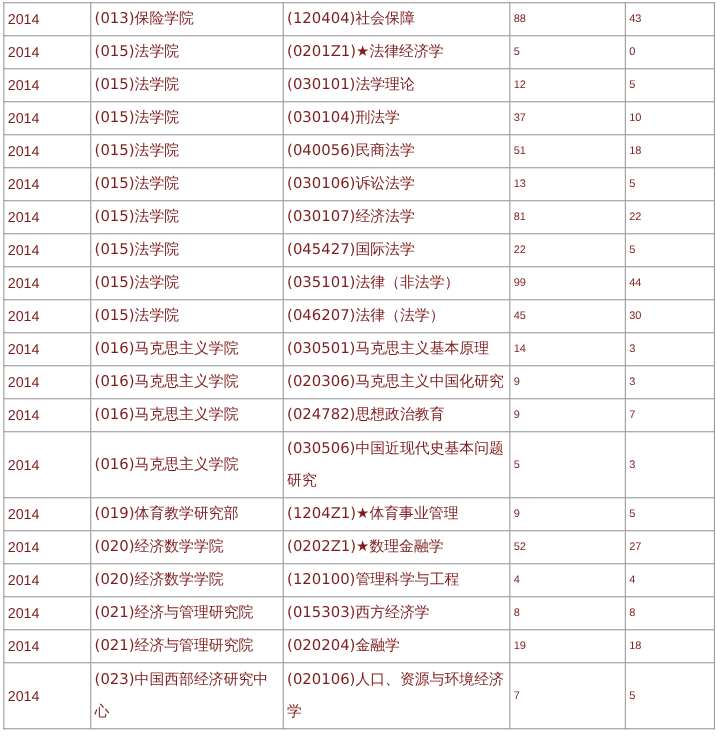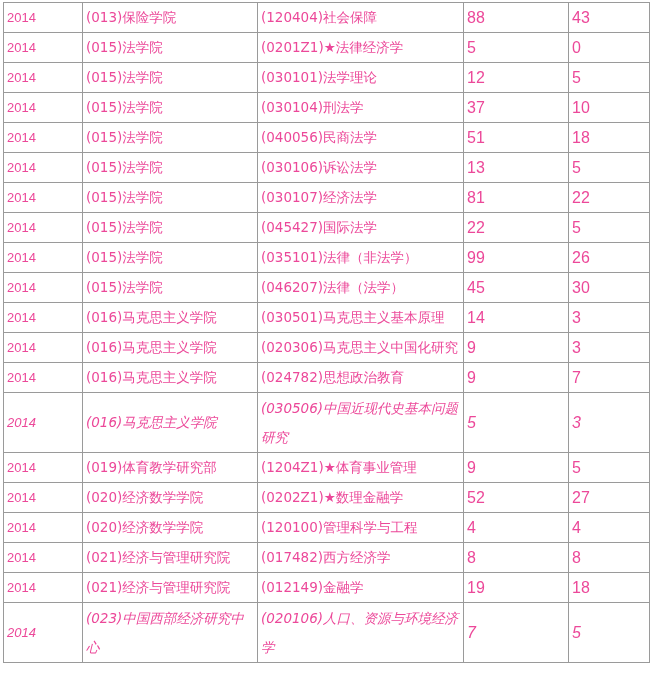--- a/index.html
+++ b/index.html
@@ -4,35 +4,35 @@
 <style>
   html, body { margin: 0; padding: 0; background: #ffffff; }
   body { width: 651px; height: 681px; overflow: hidden; position: relative; }
   table.admissions {
     position: absolute; left: 3px; top: 2px;
     border-collapse: collapse;
     table-layout: fixed;
     width: 646px;
     font-family: "DejaVu Sans", "Liberation Sans", sans-serif;
     font-size: 13.5px;
-    color: #ec4899;
+    color: #7f1d1d;
   }
   table.admissions td {
     border: 1px solid #9a9a9a;
     padding: 0 3px;
     vertical-align: middle;
     line-height: 27px;
     height: 30px;
     box-sizing: border-box;
     word-break: break-all;
   }
-  table.admissions tr.tall td { height: 60px; font-style: italic; }
+  table.admissions tr.tall td { height: 60px; }
   table.admissions tr.tall td.wrap { line-height: 29px; }
   td.year { font-family: "Liberation Sans", sans-serif; font-size: 13px; }
-  td.num { font-family: "Liberation Sans", sans-serif; font-size: 16px; }
+  td.num { font-family: "Liberation Sans", sans-serif; font-size: 10px; }
 </style>
 </head>
 <body>
 
 <table class="admissions">
   <colgroup>
     <col style="width:79px">
     <col style="width:175px">
     <col style="width:206px">
     <col style="width:105px">
@@ -93,21 +93,21 @@
       <td>(015)法学院</td>
       <td>(045427)国际法学</td>
       <td class="num">22</td>
       <td class="num">5</td>
     </tr>
     <tr>
       <td class="year">2014</td>
       <td>(015)法学院</td>
       <td>(035101)法律（非法学）</td>
       <td class="num">99</td>
-      <td class="num">26</td>
+      <td class="num">44</td>
     </tr>
     <tr>
       <td class="year">2014</td>
       <td>(015)法学院</td>
       <td>(046207)法律（法学）</td>
       <td class="num">45</td>
       <td class="num">30</td>
     </tr>
     <tr>
       <td class="year">2014</td>
@@ -154,28 +154,28 @@
     <tr>
       <td class="year">2014</td>
       <td>(020)经济数学学院</td>
       <td>(120100)管理科学与工程</td>
       <td class="num">4</td>
       <td class="num">4</td>
     </tr>
     <tr>
       <td class="year">2014</td>
       <td>(021)经济与管理研究院</td>
-      <td>(017482)西方经济学</td>
+      <td>(015303)西方经济学</td>
       <td class="num">8</td>
       <td class="num">8</td>
     </tr>
     <tr>
       <td class="year">2014</td>
       <td>(021)经济与管理研究院</td>
-      <td>(012149)金融学</td>
+      <td>(020204)金融学</td>
       <td class="num">19</td>
       <td class="num">18</td>
     </tr>
     <tr class="tall">
       <td class="year">2014</td>
       <td class="wrap">(023)中国西部经济研究中心</td>
       <td class="wrap">(020106)人口、资源与环境经济学</td>
       <td class="num">7</td>
       <td class="num">5</td>
     </tr>

